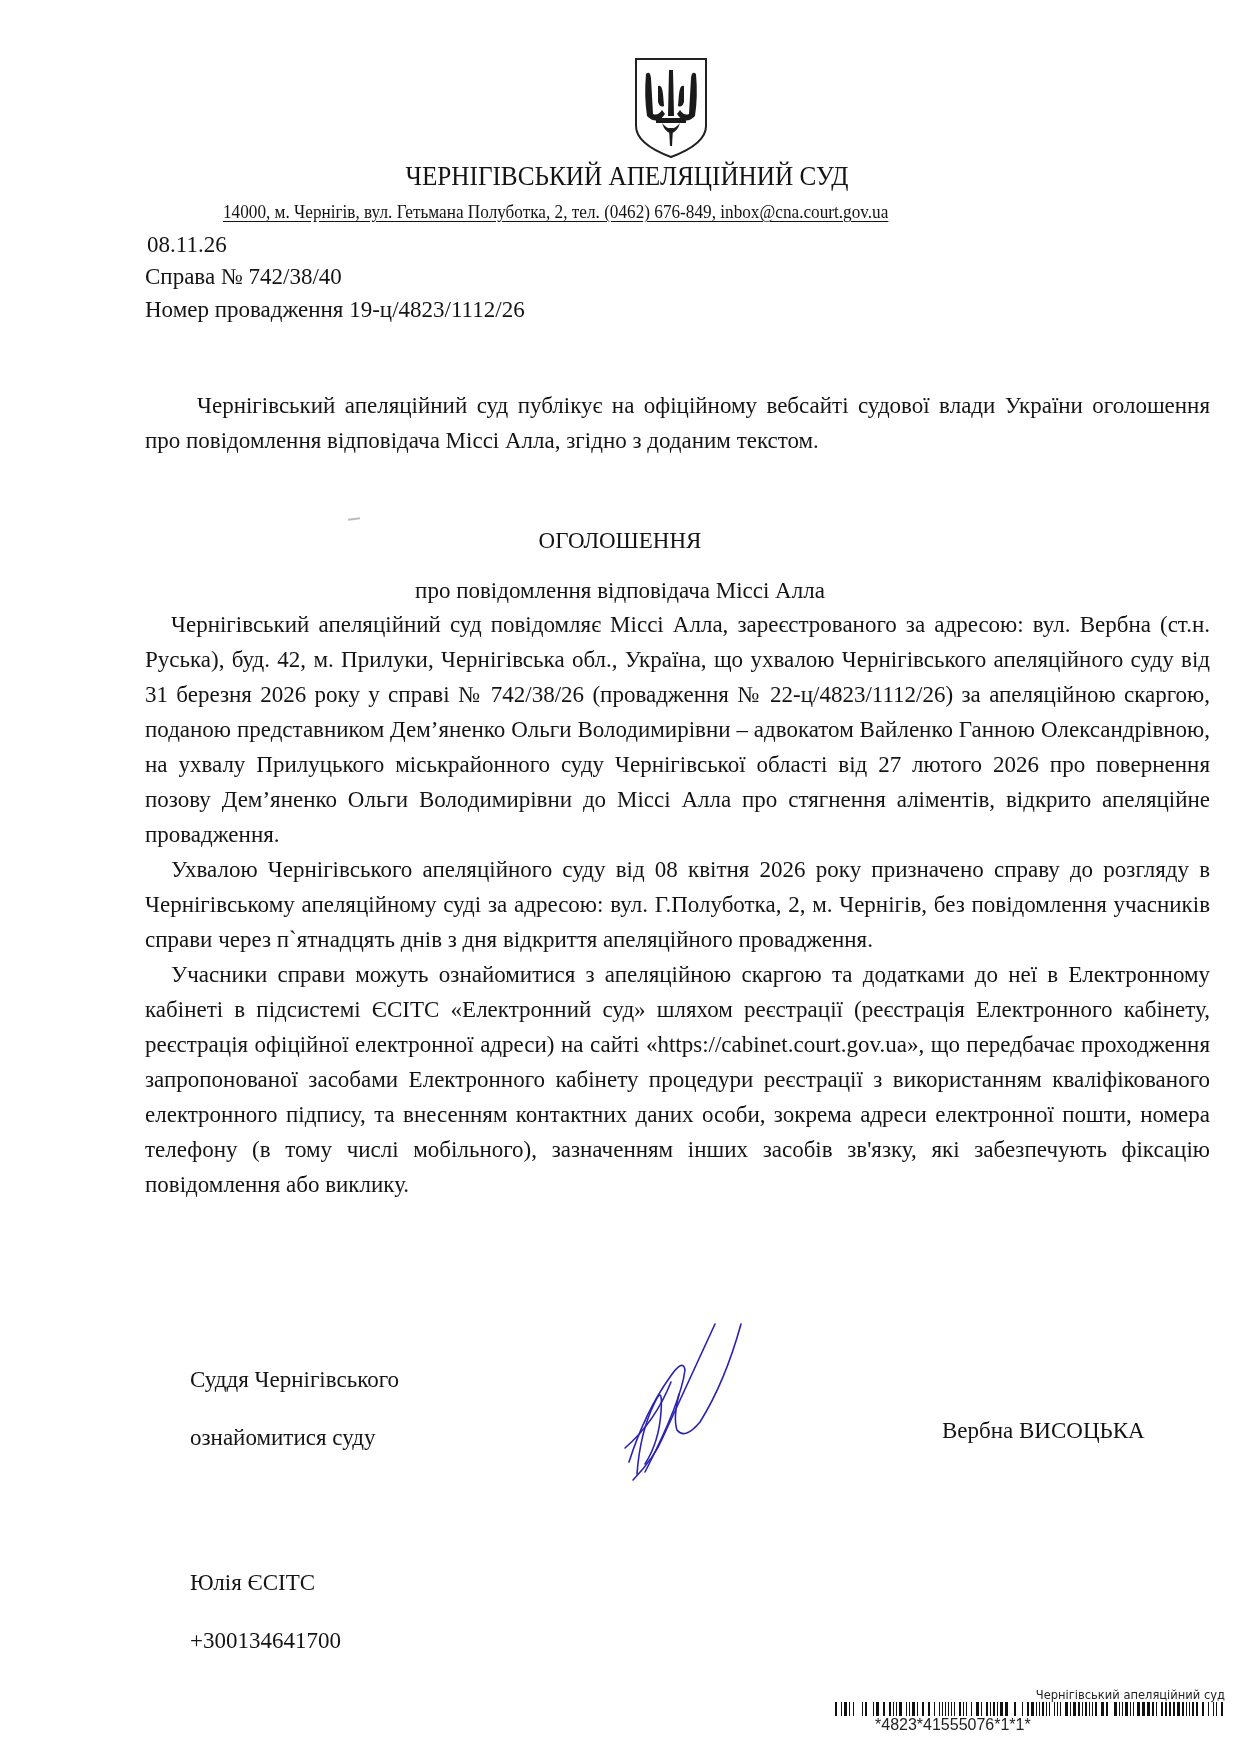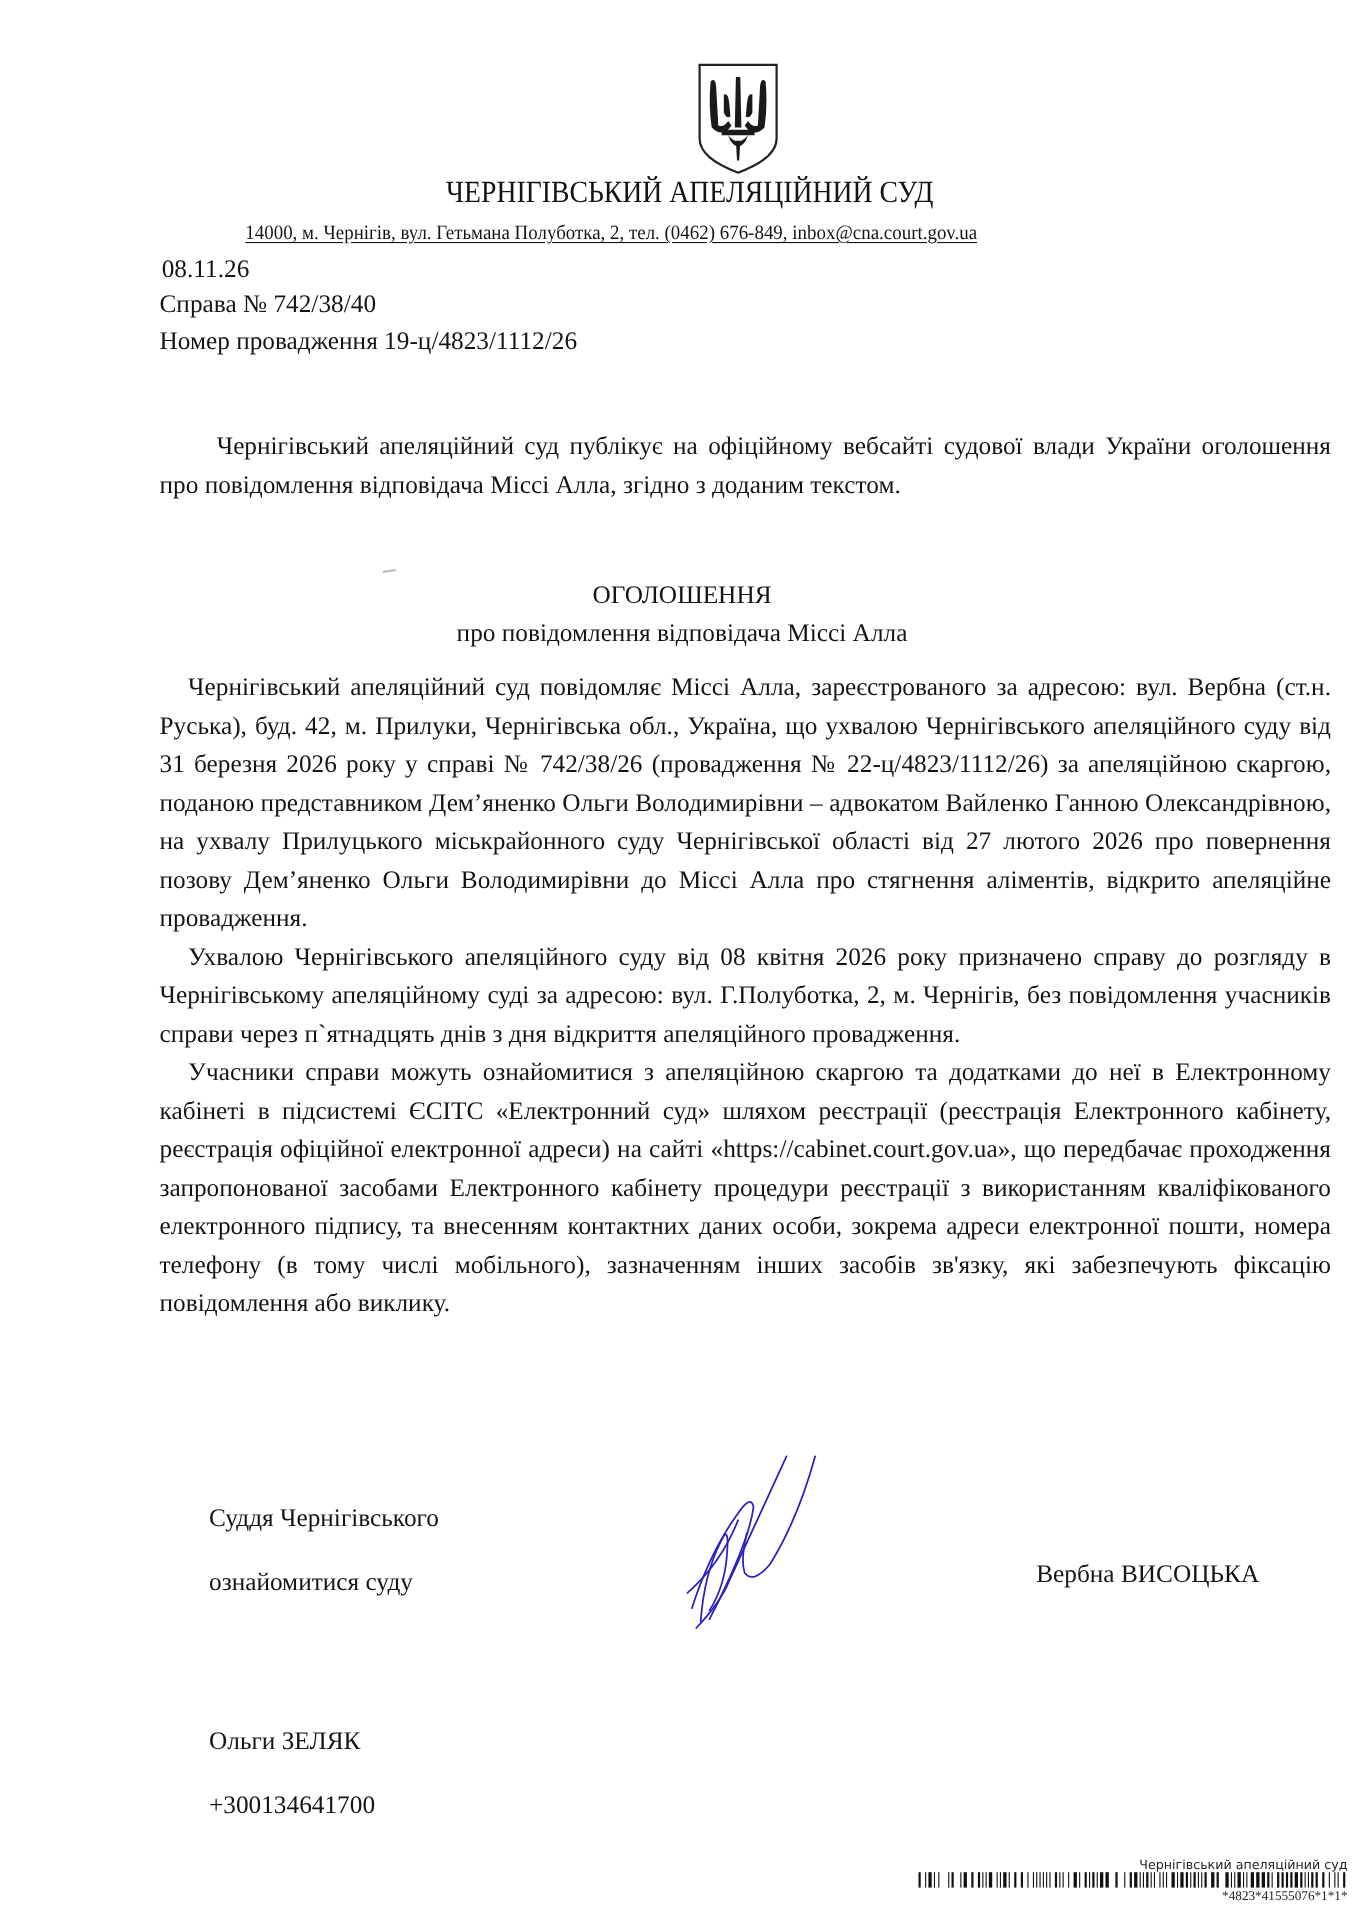--- a/index.html
+++ b/index.html
@@ -17,21 +17,21 @@
     .intro { left: 145px; top: 388px; width: 1065px; }
     .heading { left: 0; width: 1240px; text-align: center; font-size: 23px; }
     .body-text { left: 145px; top: 607px; width: 1065px; }
     .body-text p { margin: 0; }
     .sign-label { font-size: 23px; white-space: nowrap; }
     .signature { left: 615px; top: 1322px; width: 130px; height: 160px; }
     .barcode-wrap { left: 835px; top: 1688px; width: 390px; }
     .barcode-title { font-family: "DejaVu Sans", sans-serif; font-size: 11.5px; text-align: right; color: #222; }
     .barcode-bars { height: 14px; display: flex; align-items: stretch; }
     .barcode-bars span { display: block; background: #111; margin-right: 2px; }
-    .barcode-num { font-family: Liberation Serif, serif; font-size: 12px; text-align: right; color: #222; margin-left: 40px; }
+    .barcode-num { font-family: Liberation Sans, sans-serif; font-size: 16px; text-align: left; color: #222; margin-left: 40px; }
     .speck { left: 348px; top: 518px; width: 12px; height: 2px; background: #bbb; transform: rotate(-8deg); }
   </style>
 </head>
 <body>
 
 <svg class="abs coat" viewBox="0 0 78 104">
   <path d="M4 3 H74 V70 Q74 88 39 101 Q4 88 4 70 Z" fill="#fff" stroke="#222" stroke-width="2"></path>
   <g fill="#1a1a1a">
 
     <path d="M37 14 L41 14 L42 60 L36 60 Z"></path>
@@ -56,21 +56,21 @@
 <div class="abs meta-line" style="left:145px; top:264px;">Справа № 742/38/40</div>
 <div class="abs meta-line" style="left:145px; top:297px;">Номер провадження 19-ц/4823/1112/26</div>
 
 <div class="abs para intro">
   <span class="indent"></span><span>Чернігівський апеляційний  суд публікує на офіційному вебсайті судової влади України оголошення про повідомлення  відповідача Міссі Алла,  згідно з доданим текстом.</span>
 </div>
 
 <div class="abs speck"></div>
 
 <div class="abs heading" style="top:528px;">ОГОЛОШЕННЯ</div>
-<div class="abs heading" style="top:563px;">про повідомлення відповідача Міссі Алла</div>
+<div class="abs heading" style="top:578px;">про повідомлення відповідача Міссі Алла</div>
 
 <div class="abs para body-text">
   <p><span class="indent" style="width:26px"></span><span>Чернігівський  апеляційний суд повідомляє Міссі Алла, зареєстрованого за адресою: вул. Вербна (ст.н. Руська), буд. 42, м. Прилуки, Чернігівська обл., Україна, що ухвалою Чернігівського апеляційного суду від 31 березня 2026 року у справі № 742/38/26 (провадження № 22-ц/4823/1112/26) за апеляційною скаргою, поданою представником Дем’яненко Ольги Володимирівни – адвокатом Вайленко Ганною Олександрівною, на ухвалу Прилуцького міськрайонного суду Чернігівської області від 27 лютого 2026 про повернення позову Дем’яненко Ольги Володимирівни до Міссі Алла про стягнення аліментів, відкрито апеляційне провадження.</span></p>
   <p><span class="indent" style="width:26px"></span><span>Ухвалою Чернігівського апеляційного суду від 08 квітня 2026 року призначено справу до розгляду в Чернігівському апеляційному суді за адресою: вул. Г.Полуботка, 2, м. Чернігів, без повідомлення учасників справи через п`ятнадцять днів з дня відкриття апеляційного провадження.</span></p>
   <p><span class="indent" style="width:26px"></span><span>Учасники справи можуть ознайомитися з апеляційною скаргою та додатками до неї в Електронному кабінеті в підсистемі ЄСІТС «Електронний суд» шляхом реєстрації (реєстрація Електронного кабінету, реєстрація офіційної електронної адреси) на сайті «https://cabinet.court.gov.ua», що передбачає проходження запропонованої засобами Електронного кабінету процедури реєстрації з використанням кваліфікованого електронного підпису, та внесенням контактних даних особи, зокрема адреси електронної пошти, номера телефону (в тому числі мобільного), зазначенням інших засобів зв'язку, які забезпечують фіксацію повідомлення або виклику.</span></p>
 </div>
 
 <div class="abs sign-label" style="left:190px; top:1367px;">Суддя Чернігівського</div>
 <div class="abs sign-label" style="left:190px; top:1425px;">ознайомитися суду</div>
 <div class="abs sign-label" style="left:942px; top:1418px;">Вербна ВИСОЦЬКА</div>
@@ -78,21 +78,21 @@
 <svg class="abs signature" viewBox="0 0 130 160">
   <g fill="none" stroke="#2a22b8" stroke-width="1.6" stroke-linecap="round">
     <path d="M100 2 L48 115 Q40 135 18 158"></path>
     <path d="M14 140 Q30 90 55 55 Q68 36 70 48 Q66 80 30 150"></path>
     <path d="M22 152 Q25 110 40 80 Q48 62 46 90 Q44 120 30 142"></path>
     <path d="M126 2 Q110 60 85 100 Q70 118 62 108 Q58 96 64 72"></path>
     <path d="M10 126 Q40 100 56 60"></path>
   </g>
 </svg>
 
-<div class="abs sign-label" style="left:190px; top:1570px;">Ольги ЗЕЛЯК</div>
+<div class="abs sign-label" style="left:190px; top:1570px;">Юлія ЄСІТС</div>
 <div class="abs sign-label" style="left:190px; top:1628px;">+300134641700</div>
 
 <div class="abs barcode-wrap">
   <div class="barcode-title">Чернігівський апеляційний суд</div>
   <div class="barcode-bars" id="bars">
       <span style="width: 2px;"></span>
       <span></span>
       <span style="width: 1px;"></span>
       <span style="width: 3px;"></span>
       <span style="width: 1px;"></span>

